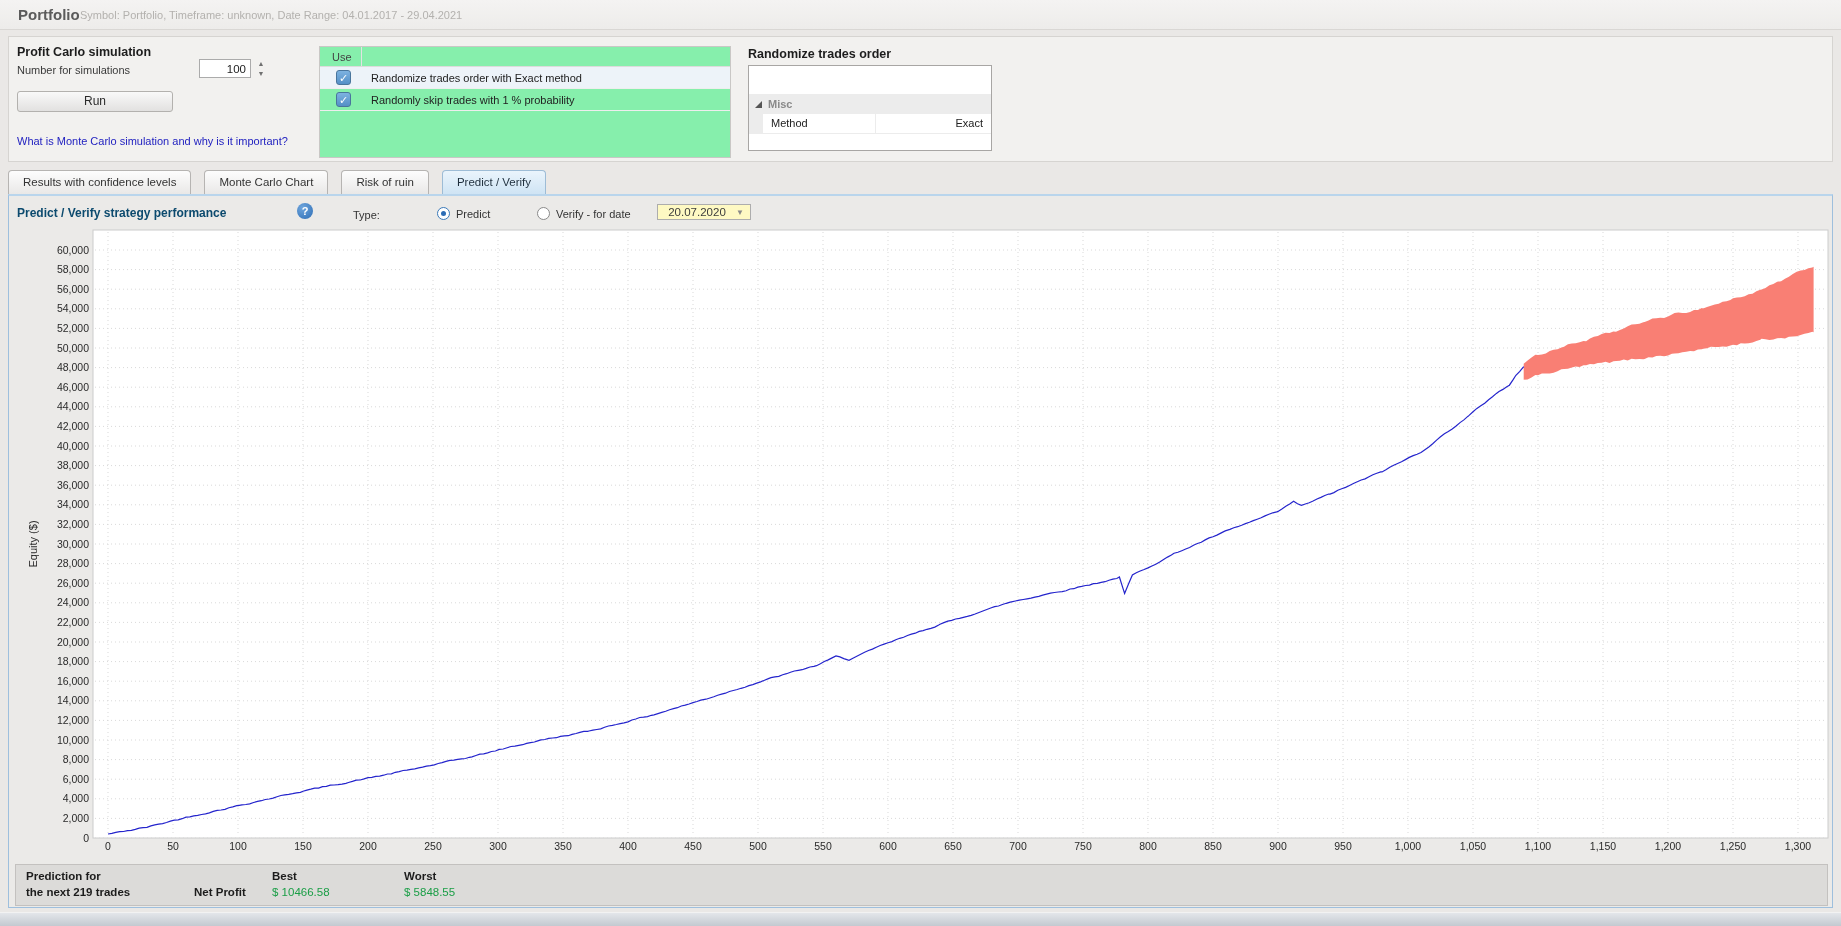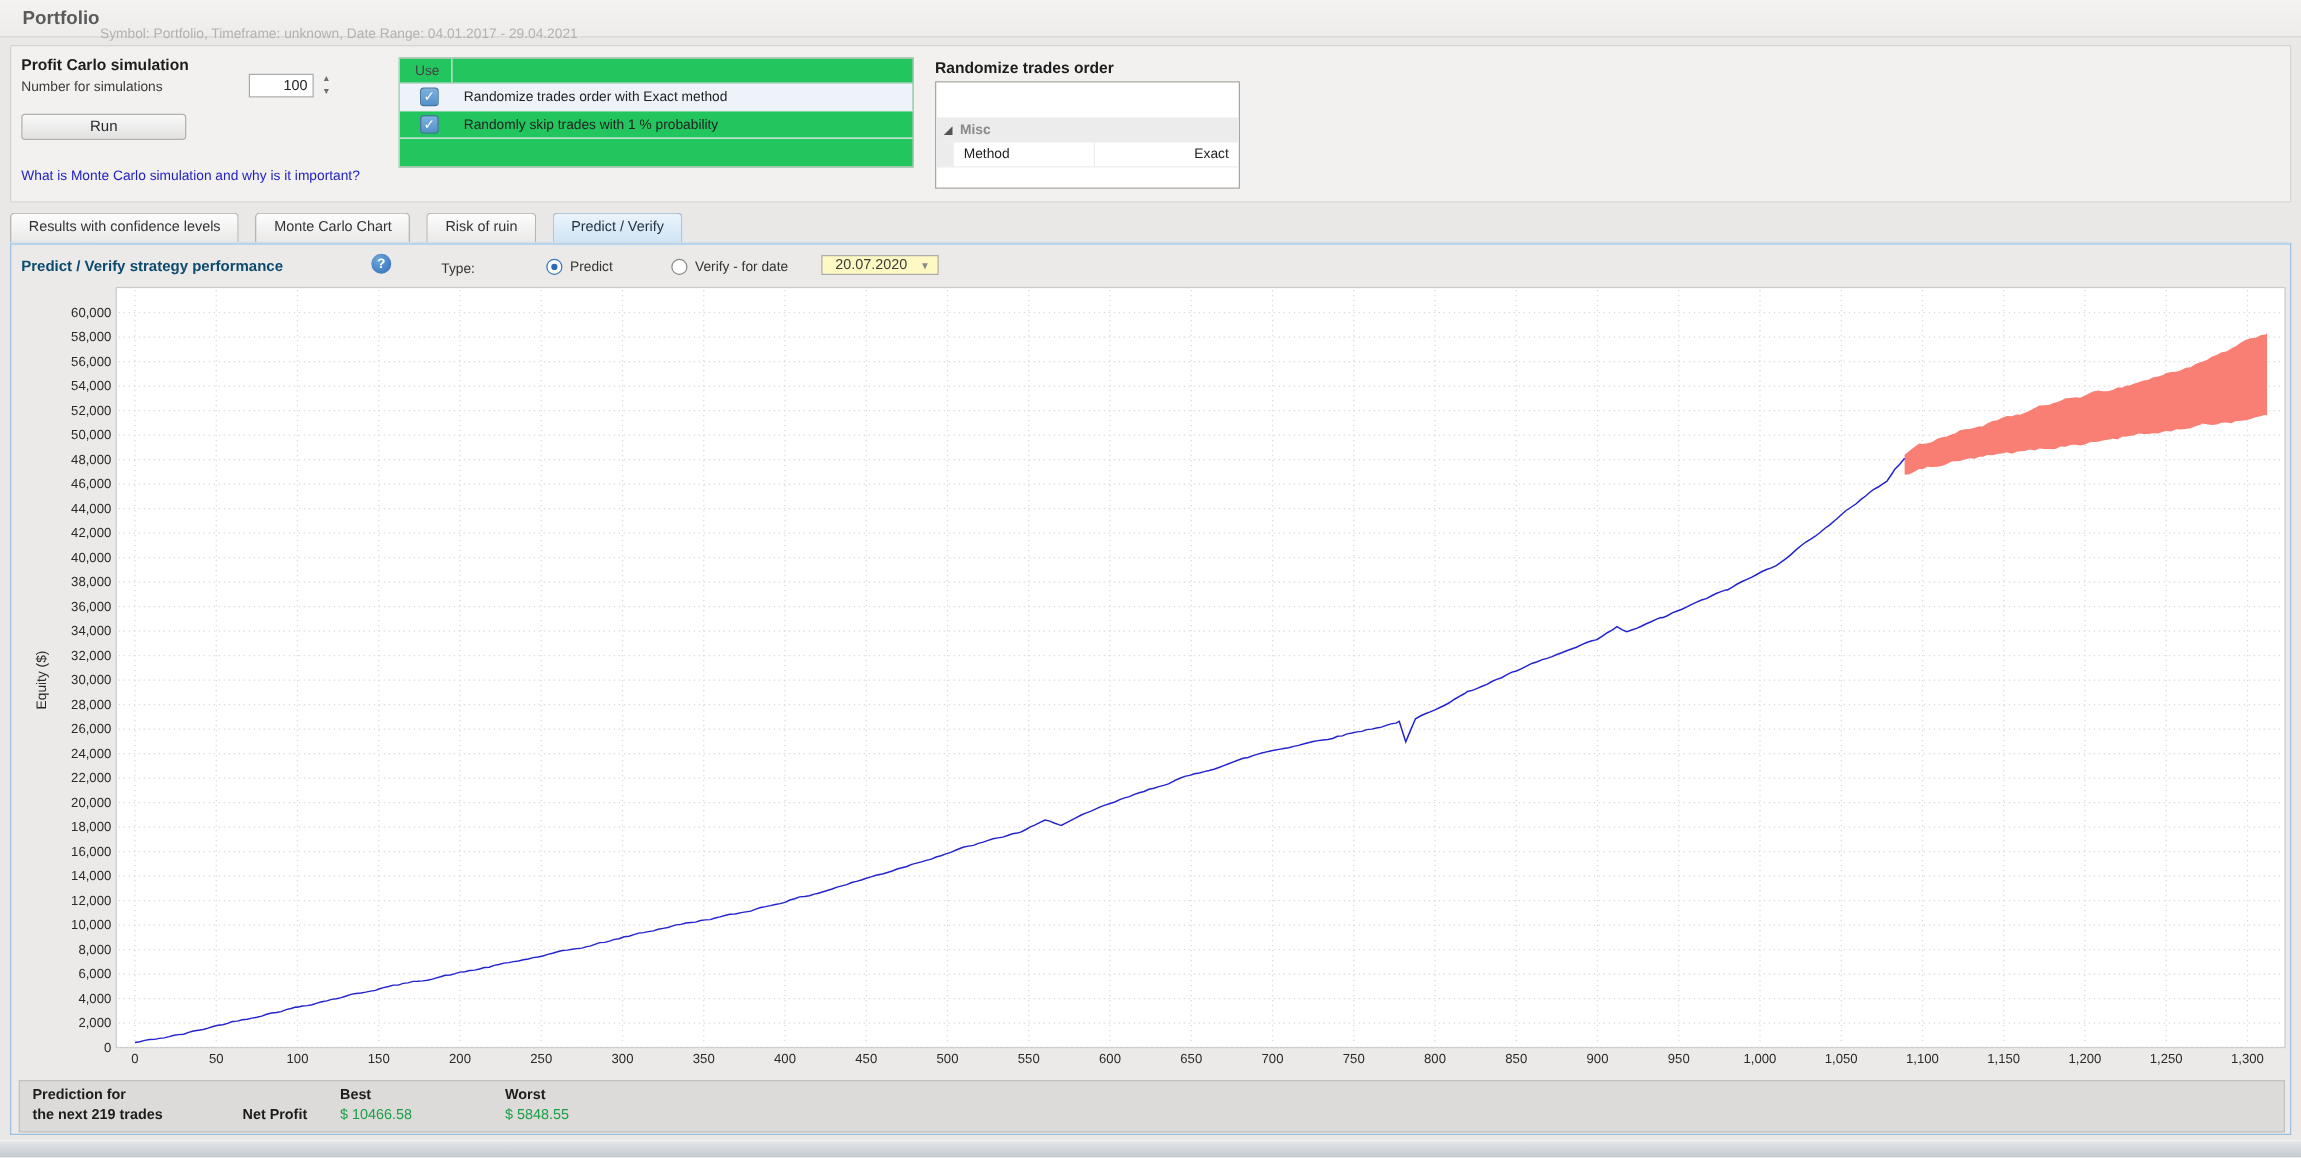--- a/index.html
+++ b/index.html
@@ -9,50 +9,50 @@
     font-size:11px; color:#333;
     background:#eae8e6; position:relative; overflow:hidden;
   }
   
   .win-header {
     position:absolute; left:0; top:0; width:1841px; height:30px;
     background:linear-gradient(#f4f3f2,#edecea);
     border-bottom:1px solid #d9d7d4;
   }
   .win-title { position:absolute; left:18px; top:6px; font-size:15px; font-weight:bold; color:#5b5b5b; }
-  .win-subtitle { position:absolute; left:80px; top:9px; font-size:11px; color:#b3b1ae;margin-top:12px; }
+  .win-subtitle { position:absolute; left:80px; top:9px; font-size:11px; color:#b3b1ae; }
 
   
   .top-panel {
     position:absolute; left:8px; top:36px; width:1825px; height:126px;
     background:#f2f1ef; border:1px solid #d6d4d1;
   }
   .mc-title { position:absolute; left:8px; top:8px; font-size:12.5px; font-weight:bold; color:#1d1d1d; }
   .mc-number-label { position:absolute; left:8px; top:27px; color:#3a3a3a; }
   .spinbox {
     position:absolute; left:190px; top:22px; width:52px; height:19px;
     border:1px solid #ababab; background:#fff;
   }
   .spinbox input {
     width:100%; height:100%; border:none; outline:none; text-align:right;
     padding-right:4px; font-family:inherit; font-size:11.5px; color:#222; background:transparent;
   }
   .spin-arrows { position:absolute; left:245px; top:22px; width:14px; height:19px; display:flex; flex-direction:column; }
   .spin-arrows span { flex:1; font-size:7px; line-height:9px; color:#707070; text-align:center; cursor:pointer; }
   .run-btn {
-    position:absolute; left:8px; top:54px; width:132px; height:21px;
+    position:absolute; left:8px; top:54px; width:156px; height:21px;
     background:linear-gradient(#f9f9f9,#e2e1e0); border:1px solid #b3b1ae; border-radius:3px;
     font-size:12px; color:#2a2a2a; text-align:center; line-height:19px; cursor:pointer;
   }
   .mc-link { position:absolute; left:8px; top:98px; color:#2222c0; cursor:pointer; }
 
   
   .use-table {
-    position:absolute; left:310px; top:9px; width:412px; height:88px;
-    background:#22c55e; border:1px solid #c9c7c5;
+    position:absolute; left:310px; top:9px; width:412px; height:112px;
+    background:#86efac; border:1px solid #c9c7c5;
   }
   .use-head { height:20px; border-bottom:1px solid #dcdcdc; display:flex; }
   .use-head-col1 { width:42px; padding-left:12px; line-height:20px; color:#444; border-right:1px solid #e2e2e2; }
   .use-row { height:22px; display:flex; align-items:center; border-bottom:1px solid #eee; }
   .use-row.selected { background:#edf3f9; }
   .use-check {
     width:15px; height:15px; margin-left:16px; border-radius:3px;
     background:linear-gradient(#7db2e0,#5490c7); border:1px solid #49759c;
     color:#fff; font-size:11px; line-height:14px; text-align:center; cursor:pointer;
   }

